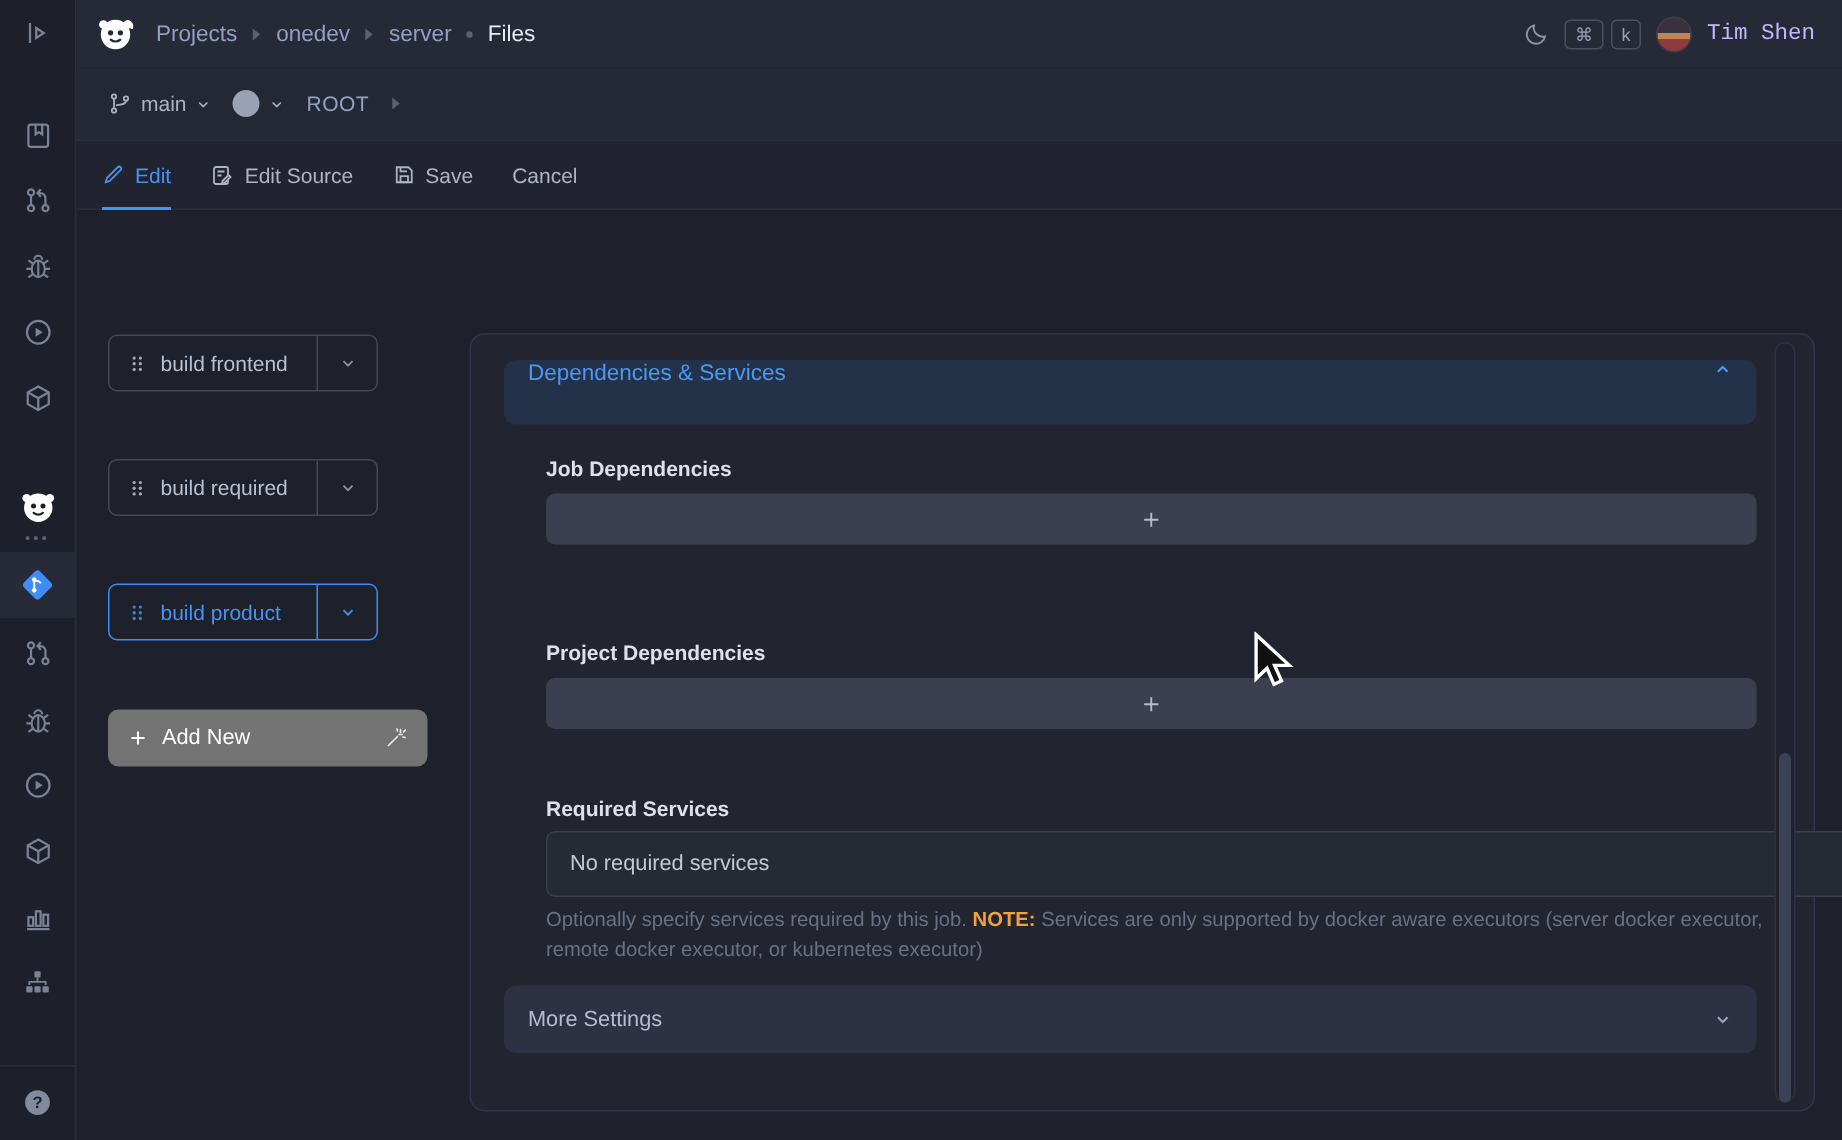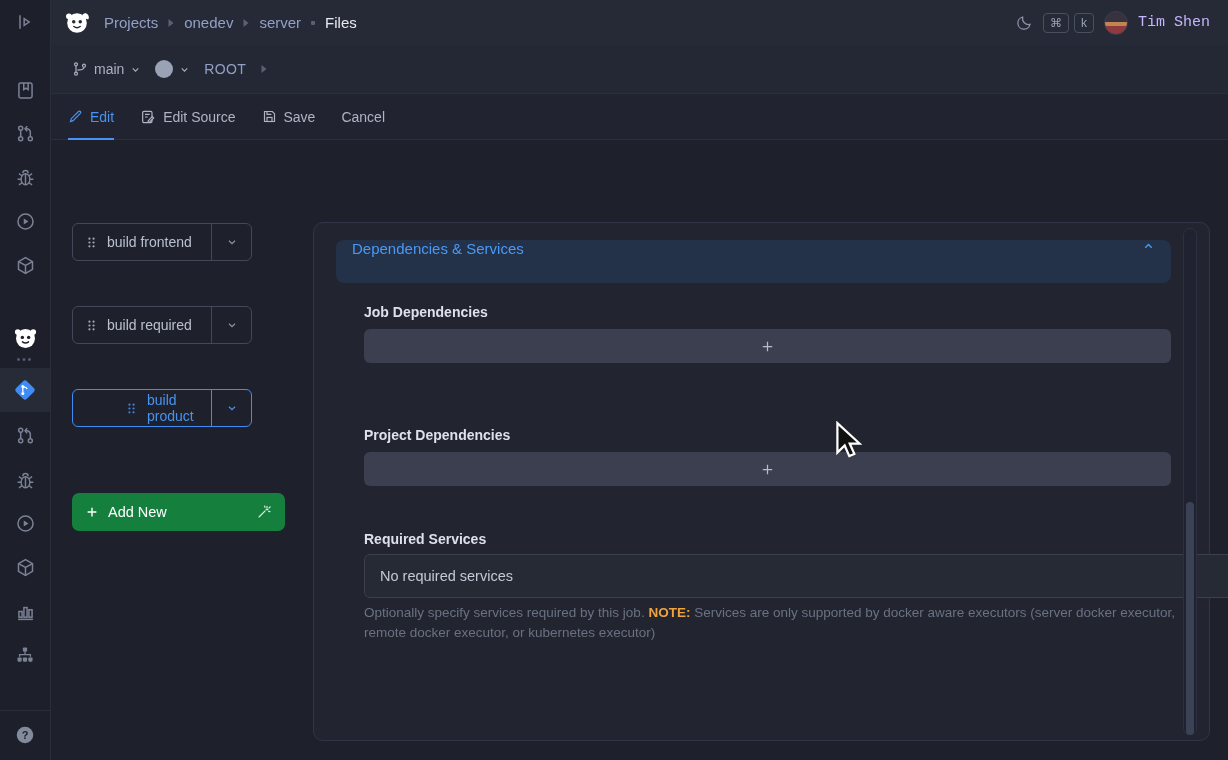--- a/index.html
+++ b/index.html
@@ -91,27 +91,27 @@
   .job-item {
     position:absolute; left:21px; width:180px; height:38px;
     border:1px solid #434859; border-radius:6px; display:flex; align-items:stretch;
     color:#b9c0cf; cursor:pointer; background:transparent;
   }
   .job-item .label-wrap { flex:1; display:flex; align-items:center; gap:10px; padding:0 0 0 13px; font-size:14px; }
   .job-item .dd {
     width:40px; display:flex; align-items:center; justify-content:center;
     border-left:1px solid #434859; color:#8a92a6; cursor:pointer;
   }
-  .job-item.selected { border-color:#3f8cf5; color:#4693f2;padding-left:40px; }
+  .job-item.selected { border-color:#3f8cf5; color:#4693f2; }
   .job-item.selected .dd { border-left-color:#3f8cf5; color:#4693f2; }
   .drag-handle { color:inherit; opacity:.85; cursor:grab; }
 
   .add-new {
-    position:absolute; left:21px; top:353px; width:213px; height:38px;
-    background:#15803d; border:none; border-radius:7px; color:#fff;
+    position:absolute; left:21px; top:333px; width:213px; height:38px;
+    background:#737373; border:none; border-radius:7px; color:#fff;
     display:flex; align-items:center; gap:9px; padding:0 13px; font-size:14.5px; cursor:pointer;
   }
   .add-new .wand { margin-left:auto; opacity:.85; }
 
   
   .card {
     position:absolute; left:262px; top:82px; width:897px; height:519px;
     background:#22252f; border:1px solid #31354a; border-radius:10px;
   }
   .section-header {
@@ -527,20 +527,28 @@
     </div>
 
     <div class="fld-label" style="top:308px;">Required Services</div>
     <div class="empty-box">
       <span>No required services</span>
     </div>
     <div class="help" style="top:380px;">
       <span>Optionally specify services required by this job. </span><span class="note">NOTE:</span><span> Services are only supported by docker aware executors (server docker executor, remote docker executor, or kubernetes executor)</span>
     </div>
 
+    <div class="more-settings">
+      <span>More Settings</span>
+      <span class="chev">
+        <svg width="13" height="13" viewBox="0 0 24 24" fill="none" stroke="currentColor" stroke-width="2.6">
+            <path d="M6 9.5l6 6 6-6"></path>
+          </svg>
+      </span>
+    </div>
 
     <div class="scroll-track">
       <div class="scroll-thumb"></div>
     </div>
   </div>
 </div>
 
 <div class="cursor">
   <svg width="34" height="42" viewBox="0 0 24 30">
       <path d="M3 1.5v21l5.2-5 3.3 7.6 3.6-1.6-3.3-7.4h7z" fill="#111" stroke="#fff" stroke-width="1.6"></path>

